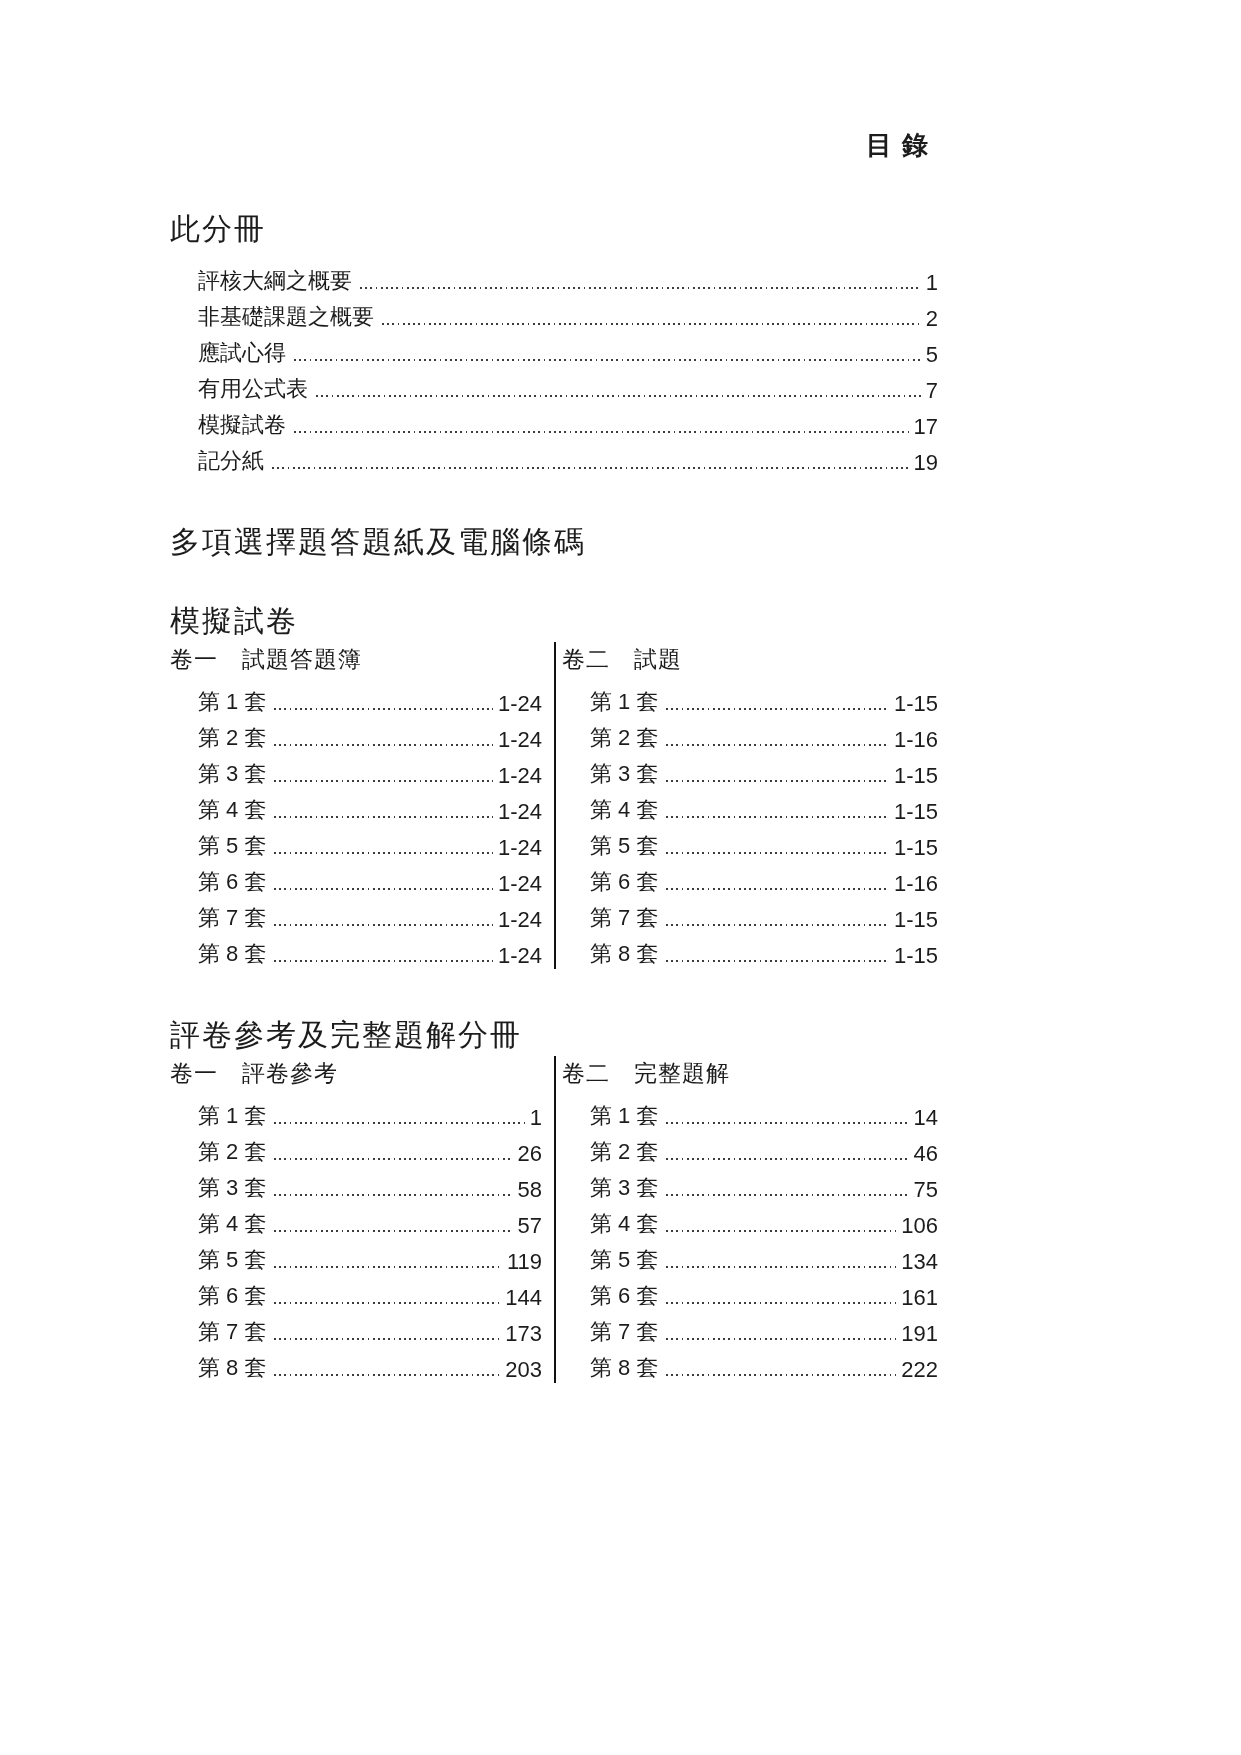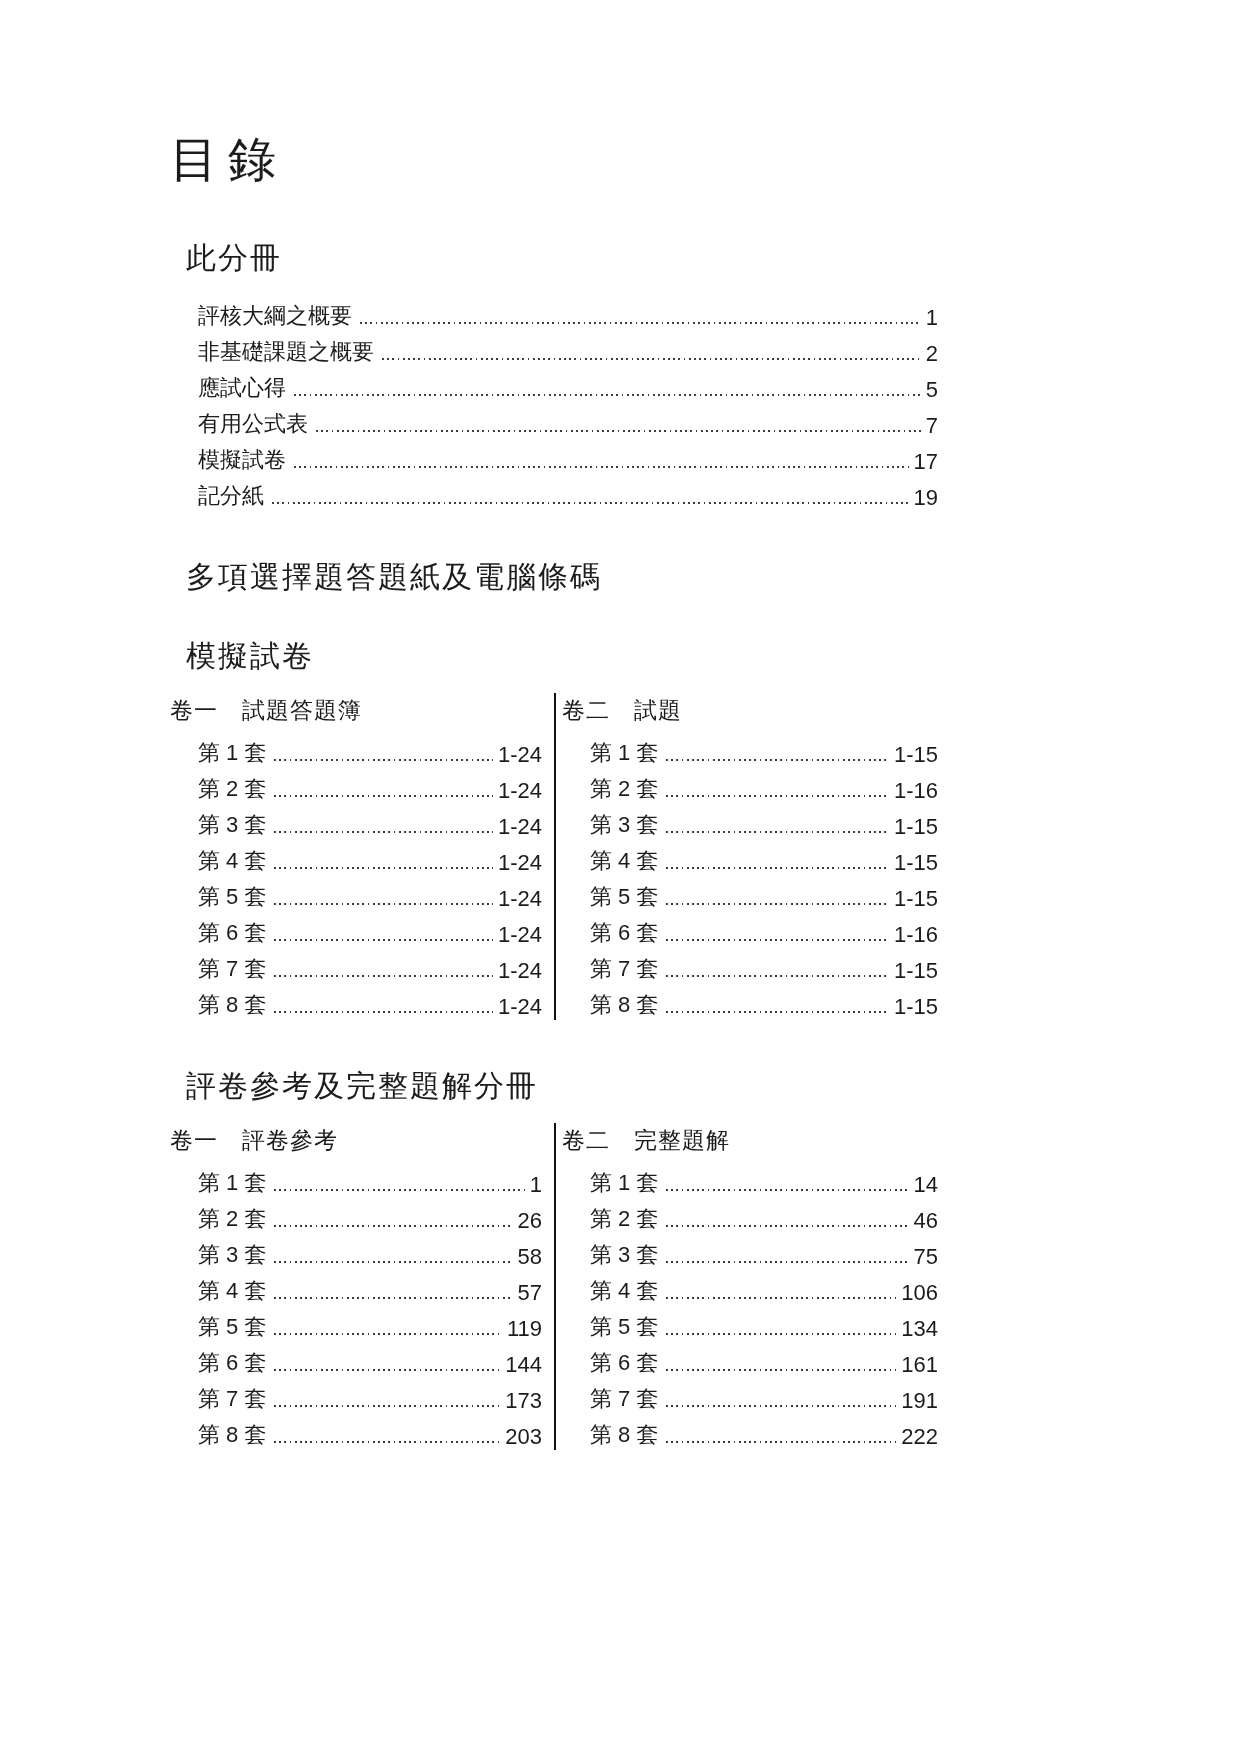--- a/index.html
+++ b/index.html
@@ -16,27 +16,27 @@
     overflow: hidden;
   }
   .page {
     position: absolute;
     left: 170px;
     top: 128px;
     width: 768px;
   }
   .title {
     margin: 0 0 46px 0;
-    font-size: 48px;
-    font-weight: normal;
-    text-align: left;
+    font-size: 26px;
+    font-weight: bold;
+    text-align: right;
     letter-spacing: 10px;
   }
   .heading {
-    margin: 16px;
+    margin: 0;
     font-size: 30px;
     font-weight: 400;
     letter-spacing: 2px;
   }
   .heading.sp {
     margin-top: 46px;
   }
   .heading.sp2 {
     margin-top: 38px;
   }

